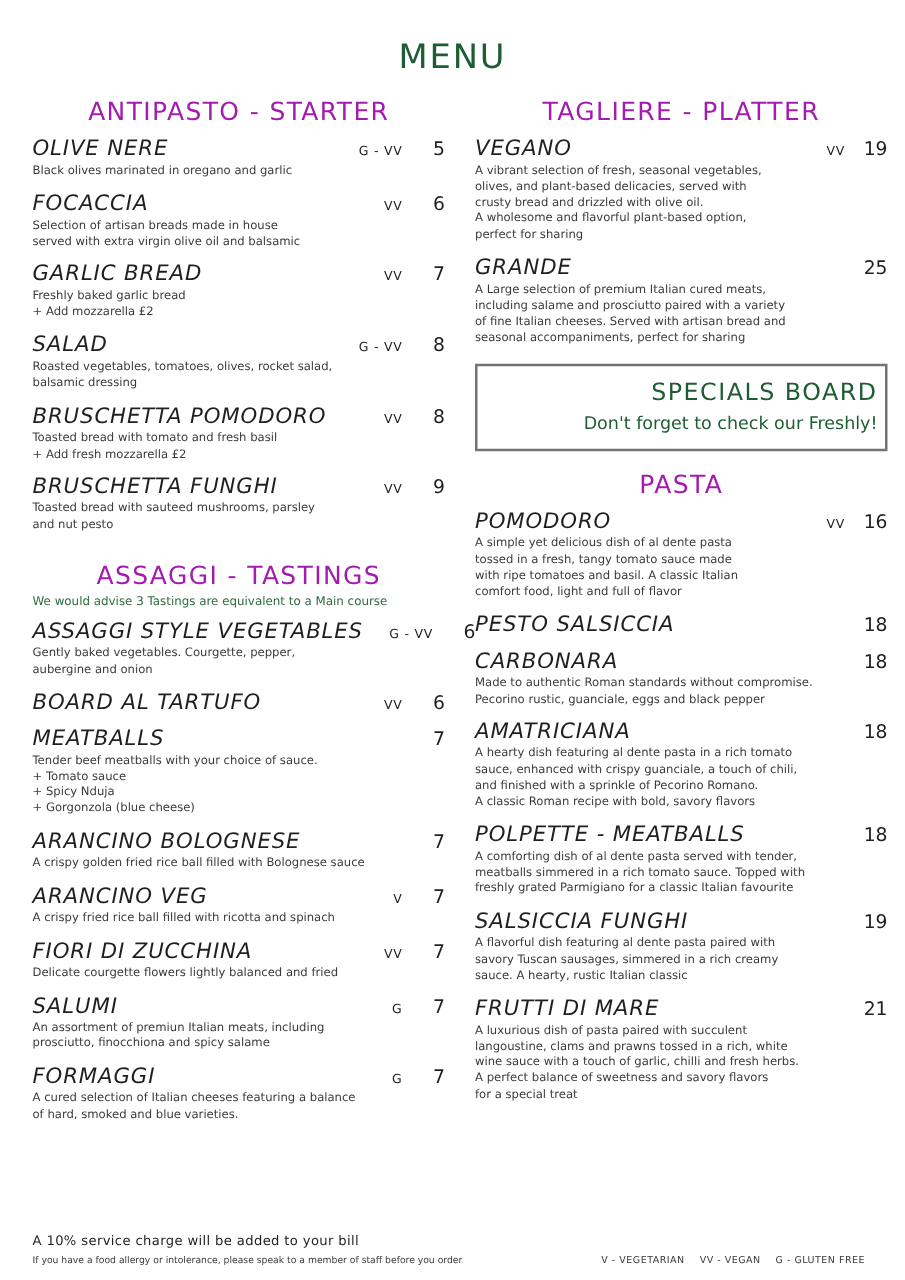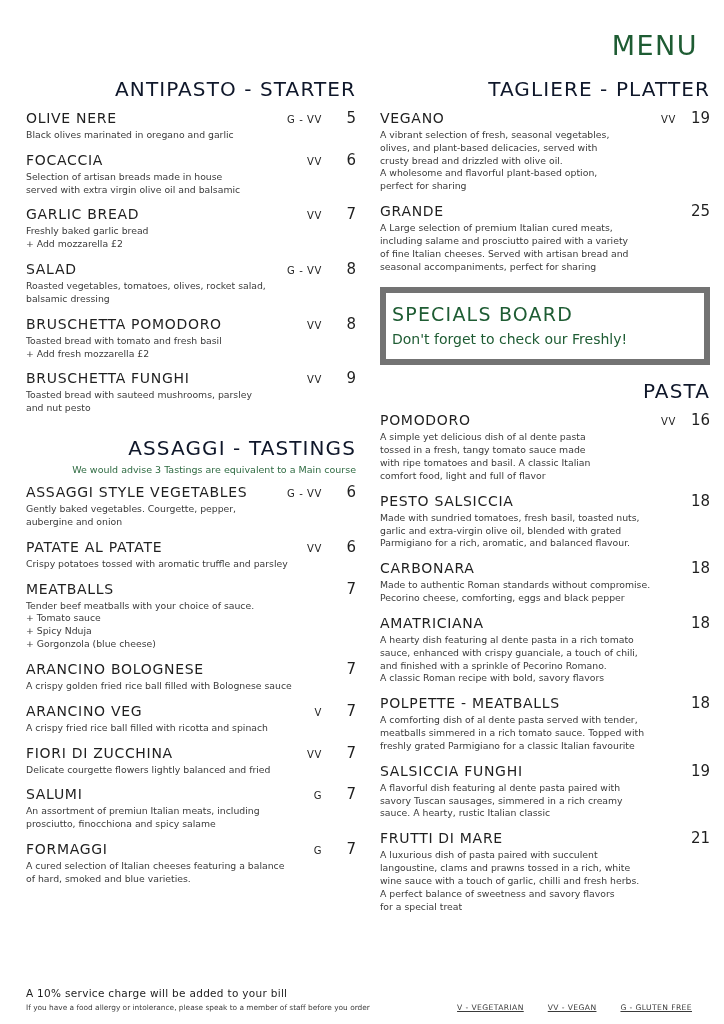--- a/index.html
+++ b/index.html
@@ -15,64 +15,65 @@
     overflow: hidden;
   }
   .page {
     position: relative;
     width: 724px;
     height: 1024px;
     box-sizing: border-box;
     padding: 24px 26px 8px 26px;
   }
   .menu-title {
-    text-align: right;
+    text-align: center;
     color: #1e5c33;
     font-size: 27px;
     letter-spacing: 1.5px;
     font-weight: 400;
     margin: 6px 0 14px 0;
   }
   .columns {
     display: flex;
     gap: 24px;
     align-items: flex-start;
   }
   .col {
     width: 330px;
     flex: 0 0 330px;
   }
   .section-title {
-    color: #0f172a;
+    color: #a21caf;
     font-size: 20px;
     letter-spacing: 1.1px;
-    text-align: right;
+    text-align: center;
     font-weight: 400;
     margin: 2px 0 8px 0;
   }
   .section-note {
     color: #2f6b42;
     font-size: 9.5px;
-    text-align: right;
+    text-align: left;
     margin: -4px 0 8px 0;
   }
   .item {
     margin-bottom: 9px;
   }
   .item-head {
     display: flex;
     align-items: baseline;
     width: 100%;
   }
   .item-name {
-    font-size: 14px;
+    font-size: 17px;
     letter-spacing: 0.7px;
     color: #1f1f1f;
     flex: 1 1 auto;
     white-space: nowrap;
+    font-style: italic;
   }
   .item-diet {
     font-size: 10px;
     letter-spacing: 0.6px;
     color: #1f1f1f;
     width: 56px;
     text-align: right;
     padding-right: 10px;
     flex: 0 0 56px;
   }
@@ -85,24 +86,24 @@
   }
   .item-desc {
     font-size: 9.3px;
     line-height: 1.38;
     color: #3a3a3a;
     margin-top: 2px;
     padding-right: 26px;
     white-space: pre-line;
   }
   .specials {
-    border: 6px solid #737373;
+    border: 2px solid #737373;
     margin: 14px 0 14px 0;
     padding: 10px 6px 12px 6px;
-    text-align: left;
+    text-align: right;
   }
   .specials-title {
     color: #1e5c33;
     font-size: 19px;
     letter-spacing: 1.2px;
     margin-bottom: 6px;
   }
   .specials-sub {
     color: #1e5c33;
     font-size: 14px;
@@ -123,25 +124,24 @@
     justify-content: space-between;
     align-items: baseline;
     margin-top: 4px;
   }
   .footer-allergy {
     font-size: 7.4px;
     color: #3a3a3a;
   }
   .legend {
     display: flex;
-    gap: 24px;
+    gap: 12px;
     font-size: 7.6px;
     color: #3a3a3a;
     letter-spacing: 0.4px;
-    text-decoration: underline;
   }
   .spacer-lg { height: 10px; }
 </style>
 </head>
 <body>
 
 <div class="page">
 
   <div class="menu-title">MENU</div>
 
@@ -223,25 +223,24 @@
             <span class="item-name">ASSAGGI STYLE VEGETABLES</span>
             <span class="item-diet">G - VV</span>
             <span class="item-price">6</span>
           </div>
           <div class="item-desc">Gently baked vegetables. Courgette, pepper,
 aubergine and onion</div>
         </div>
 
         <div class="item">
           <div class="item-head">
-            <span class="item-name">PATATE AL PATATE</span>
+            <span class="item-name">BOARD AL TARTUFO</span>
             <span class="item-diet">VV</span>
             <span class="item-price">6</span>
           </div>
-          <div class="item-desc">Crispy potatoes tossed with aromatic truffle and parsley</div>
         </div>
 
         <div class="item">
           <div class="item-head">
             <span class="item-name">MEATBALLS</span>
             <span class="item-diet"></span>
             <span class="item-price">7</span>
           </div>
           <div class="item-desc">Tender beef meatballs with your choice of sauce.
 + Tomato sauce
@@ -349,33 +348,30 @@
 with ripe tomatoes and basil. A classic Italian
 comfort food, light and full of flavor</div>
         </div>
 
         <div class="item">
           <div class="item-head">
             <span class="item-name">PESTO SALSICCIA</span>
             <span class="item-diet"></span>
             <span class="item-price">18</span>
           </div>
-          <div class="item-desc">Made with sundried tomatoes, fresh basil, toasted nuts,
-garlic and extra-virgin olive oil, blended with grated
-Parmigiano for a rich, aromatic, and balanced flavour.</div>
         </div>
 
         <div class="item">
           <div class="item-head">
             <span class="item-name">CARBONARA</span>
             <span class="item-diet"></span>
             <span class="item-price">18</span>
           </div>
           <div class="item-desc">Made to authentic Roman standards without compromise.
-Pecorino cheese, comforting, eggs and black pepper</div>
+Pecorino rustic, guanciale, eggs and black pepper</div>
         </div>
 
         <div class="item">
           <div class="item-head">
             <span class="item-name">AMATRICIANA</span>
             <span class="item-diet"></span>
             <span class="item-price">18</span>
           </div>
           <div class="item-desc">A hearty dish featuring al dente pasta in a rich tomato
 sauce, enhanced with crispy guanciale, a touch of chili,

